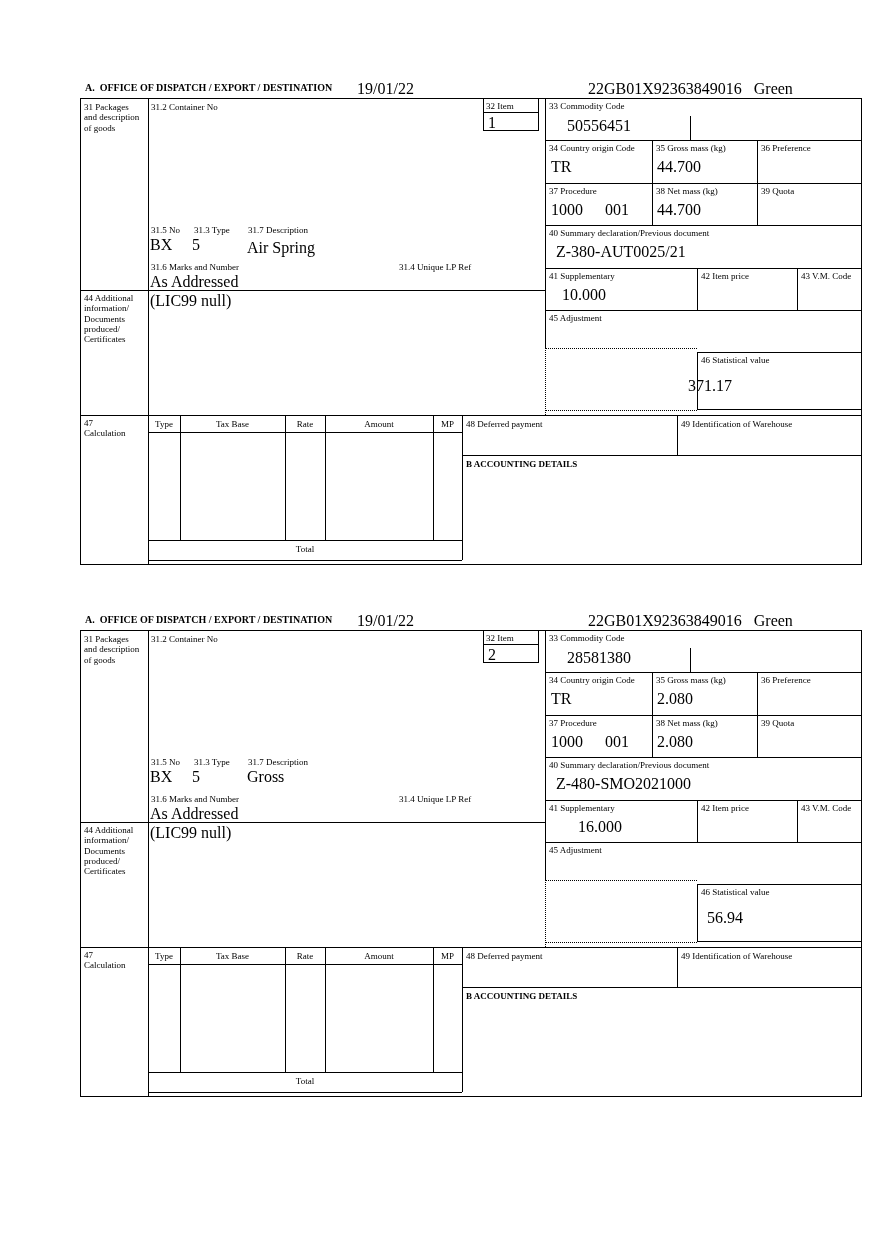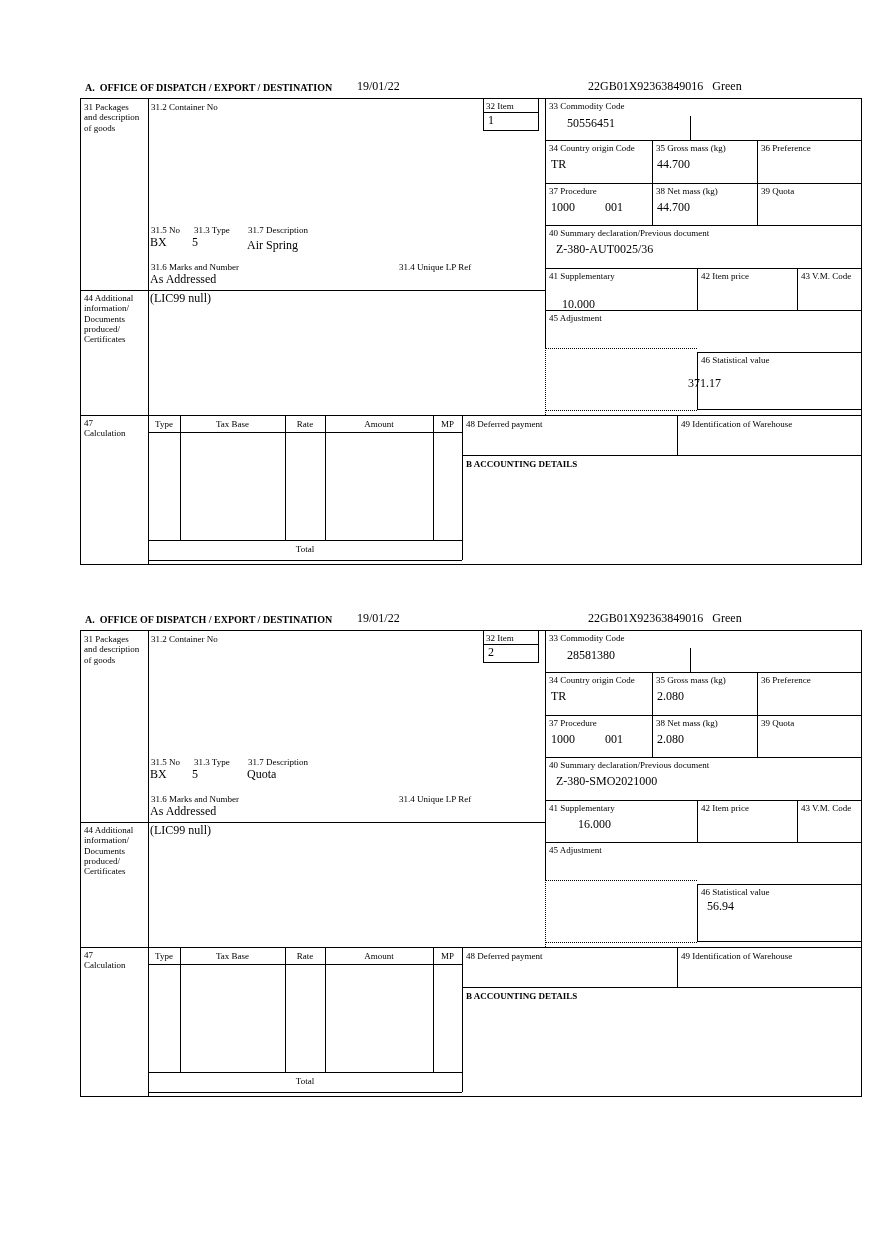--- a/index.html
+++ b/index.html
@@ -6,21 +6,21 @@
   #sheet { position:relative; width:882px; height:1250px; background:#fff;
            font-family:"Liberation Serif", serif; color:#000; overflow:hidden; }
   .section { position:absolute; left:0; width:882px; height:500px; }
   .box { position:absolute; border:1px solid #000; box-sizing:border-box; }
   .hl  { position:absolute; height:0; border-top:1px solid #000; }
   .vl  { position:absolute; width:0; border-left:1px solid #000; }
   .hl.dash { border-top:1px dotted #000; }
   .vl.dash { border-left:1px dotted #000; }
   .lbl { position:absolute; font-size:9px; line-height:1.15; white-space:nowrap; }
   .lbl.wrap { white-space:normal; }
-  .val { position:absolute; font-size:12px; line-height:1.1; white-space:nowrap; }
+  .val { position:absolute; font-size:16px; line-height:1.1; white-space:nowrap; }
   .bold { font-weight:bold; }
   .ws-pre { white-space:pre; }
   .center { text-align:center; }
 </style>
 </head>
 <body>
 
 <div id="sheet">
   <div class="section" style="top: 80px;">
 
@@ -68,31 +68,31 @@
 
     <div class="lbl" style="left:151px;top:145px">31.5 No</div>
     <div class="lbl" style="left:194px;top:145px">31.3 Type</div>
     <div class="lbl" style="left:248px;top:145px">31.7 Description</div>
     <div class="val" style="left:150px;top:156px">BX</div>
     <div class="val" style="left:192px;top:156px">5</div>
     <div class="val" style="left:247px;top:159px">Air Spring</div>
 
     <div class="hl" style="left:545px;top:145px;width:317px"></div>
     <div class="lbl" style="left:549px;top:148px">40 Summary declaration/Previous document</div>
-    <div class="val" style="left:556px;top:163px">Z-380-AUT0025/36</div>
+    <div class="val" style="left:556px;top:163px">Z-380-AUT0025/21</div>
 
     <div class="lbl" style="left:151px;top:182px">31.6 Marks and Number</div>
     <div class="lbl" style="left:399px;top:182px">31.4 Unique LP Ref</div>
     <div class="val" style="left:150px;top:193px">As Addressed</div>
 
     <div class="hl" style="left:545px;top:188px;width:317px"></div>
     <div class="vl" style="left:697px;top:188px;height:42px"></div>
     <div class="vl" style="left:797px;top:188px;height:42px"></div>
     <div class="lbl" style="left:549px;top:191px">41 Supplementary</div>
-    <div class="val" style="left:562px;top:218px">10.000</div>
+    <div class="val" style="left:562px;top:206px">10.000</div>
     <div class="lbl" style="left:701px;top:191px">42 Item price</div>
     <div class="lbl" style="left:801px;top:191px">43 V.M. Code</div>
 
     <div class="hl" style="left:80px;top:210px;width:465px"></div>
     <div class="val" style="left:150px;top:212px">(LIC99 null)</div>
 
     <div class="hl" style="left:545px;top:230px;width:317px"></div>
     <div class="lbl" style="left:549px;top:233px">45 Adjustment</div>
 
     <div class="hl dash" style="left:545px;top:268px;width:152px"></div>
@@ -167,25 +167,25 @@
     <div class="val" style="left:605px;top:121px">001</div>
     <div class="lbl" style="left:656px;top:106px">38 Net mass (kg)</div>
     <div class="val" style="left:657px;top:121px">2.080</div>
     <div class="lbl" style="left:761px;top:106px">39 Quota</div>
 
     <div class="lbl" style="left:151px;top:145px">31.5 No</div>
     <div class="lbl" style="left:194px;top:145px">31.3 Type</div>
     <div class="lbl" style="left:248px;top:145px">31.7 Description</div>
     <div class="val" style="left:150px;top:156px">BX</div>
     <div class="val" style="left:192px;top:156px">5</div>
-    <div class="val" style="left:247px;top:156px">Quota</div>
+    <div class="val" style="left:247px;top:156px">Gross</div>
 
     <div class="hl" style="left:545px;top:145px;width:317px"></div>
     <div class="lbl" style="left:549px;top:148px">40 Summary declaration/Previous document</div>
-    <div class="val" style="left:556px;top:163px">Z-380-SMO2021000</div>
+    <div class="val" style="left:556px;top:163px">Z-480-SMO2021000</div>
 
     <div class="lbl" style="left:151px;top:182px">31.6 Marks and Number</div>
     <div class="lbl" style="left:399px;top:182px">31.4 Unique LP Ref</div>
     <div class="val" style="left:150px;top:193px">As Addressed</div>
 
     <div class="hl" style="left:545px;top:188px;width:317px"></div>
     <div class="vl" style="left:697px;top:188px;height:42px"></div>
     <div class="vl" style="left:797px;top:188px;height:42px"></div>
     <div class="lbl" style="left:549px;top:191px">41 Supplementary</div>
     <div class="val" style="left:578px;top:206px">16.000</div>
@@ -194,21 +194,21 @@
 
     <div class="hl" style="left:80px;top:210px;width:465px"></div>
     <div class="val" style="left:150px;top:212px">(LIC99 null)</div>
 
     <div class="hl" style="left:545px;top:230px;width:317px"></div>
     <div class="lbl" style="left:549px;top:233px">45 Adjustment</div>
 
     <div class="hl dash" style="left:545px;top:268px;width:152px"></div>
     <div class="box" style="left:697px;top:272px;width:165px;height:58px"></div>
     <div class="lbl" style="left:701px;top:275px">46 Statistical value</div>
-    <div class="val" style="left:707px;top:288px">56.94</div>
+    <div class="val" style="left:707px;top:297px">56.94</div>
     <div class="hl dash" style="left:545px;top:330px;width:152px"></div>
 
     <div class="hl" style="left:80px;top:335px;width:782px"></div>
     <div class="vl" style="left:180px;top:335px;height:125px"></div>
     <div class="vl" style="left:285px;top:335px;height:125px"></div>
     <div class="vl" style="left:325px;top:335px;height:125px"></div>
     <div class="vl" style="left:433px;top:335px;height:125px"></div>
     <div class="vl" style="left:462px;top:335px;height:145px"></div>
     <div class="hl" style="left:148px;top:352px;width:314px"></div>
     <div class="hl" style="left:148px;top:460px;width:314px"></div>

